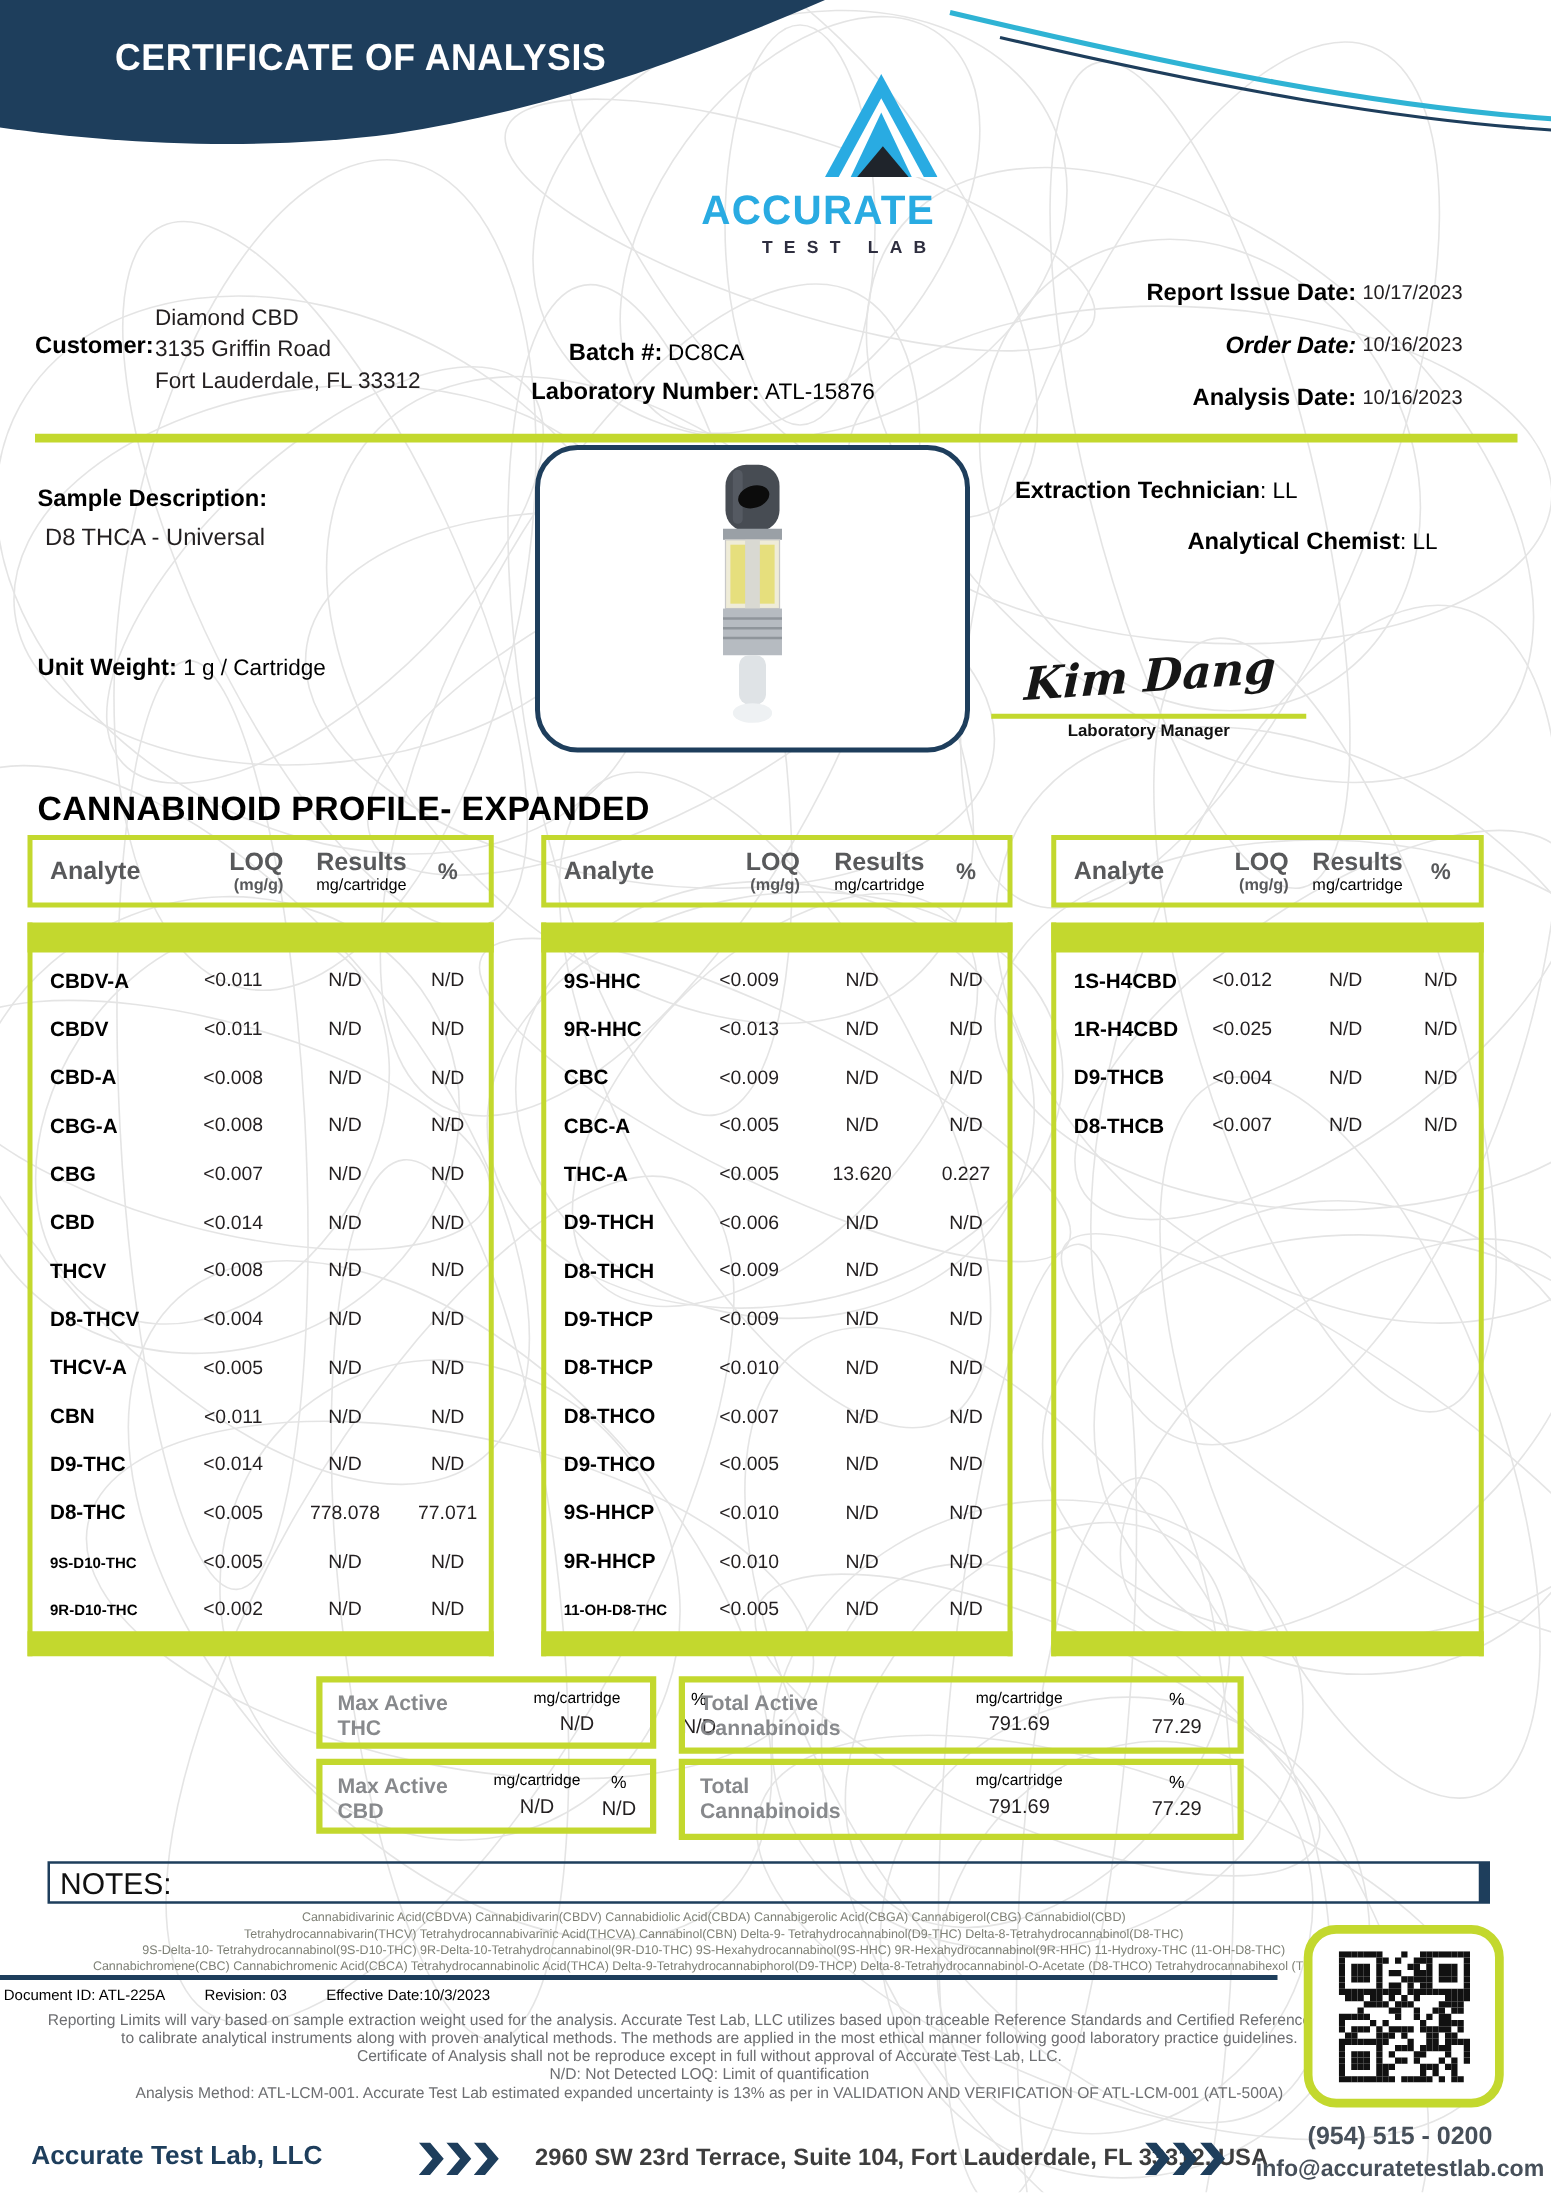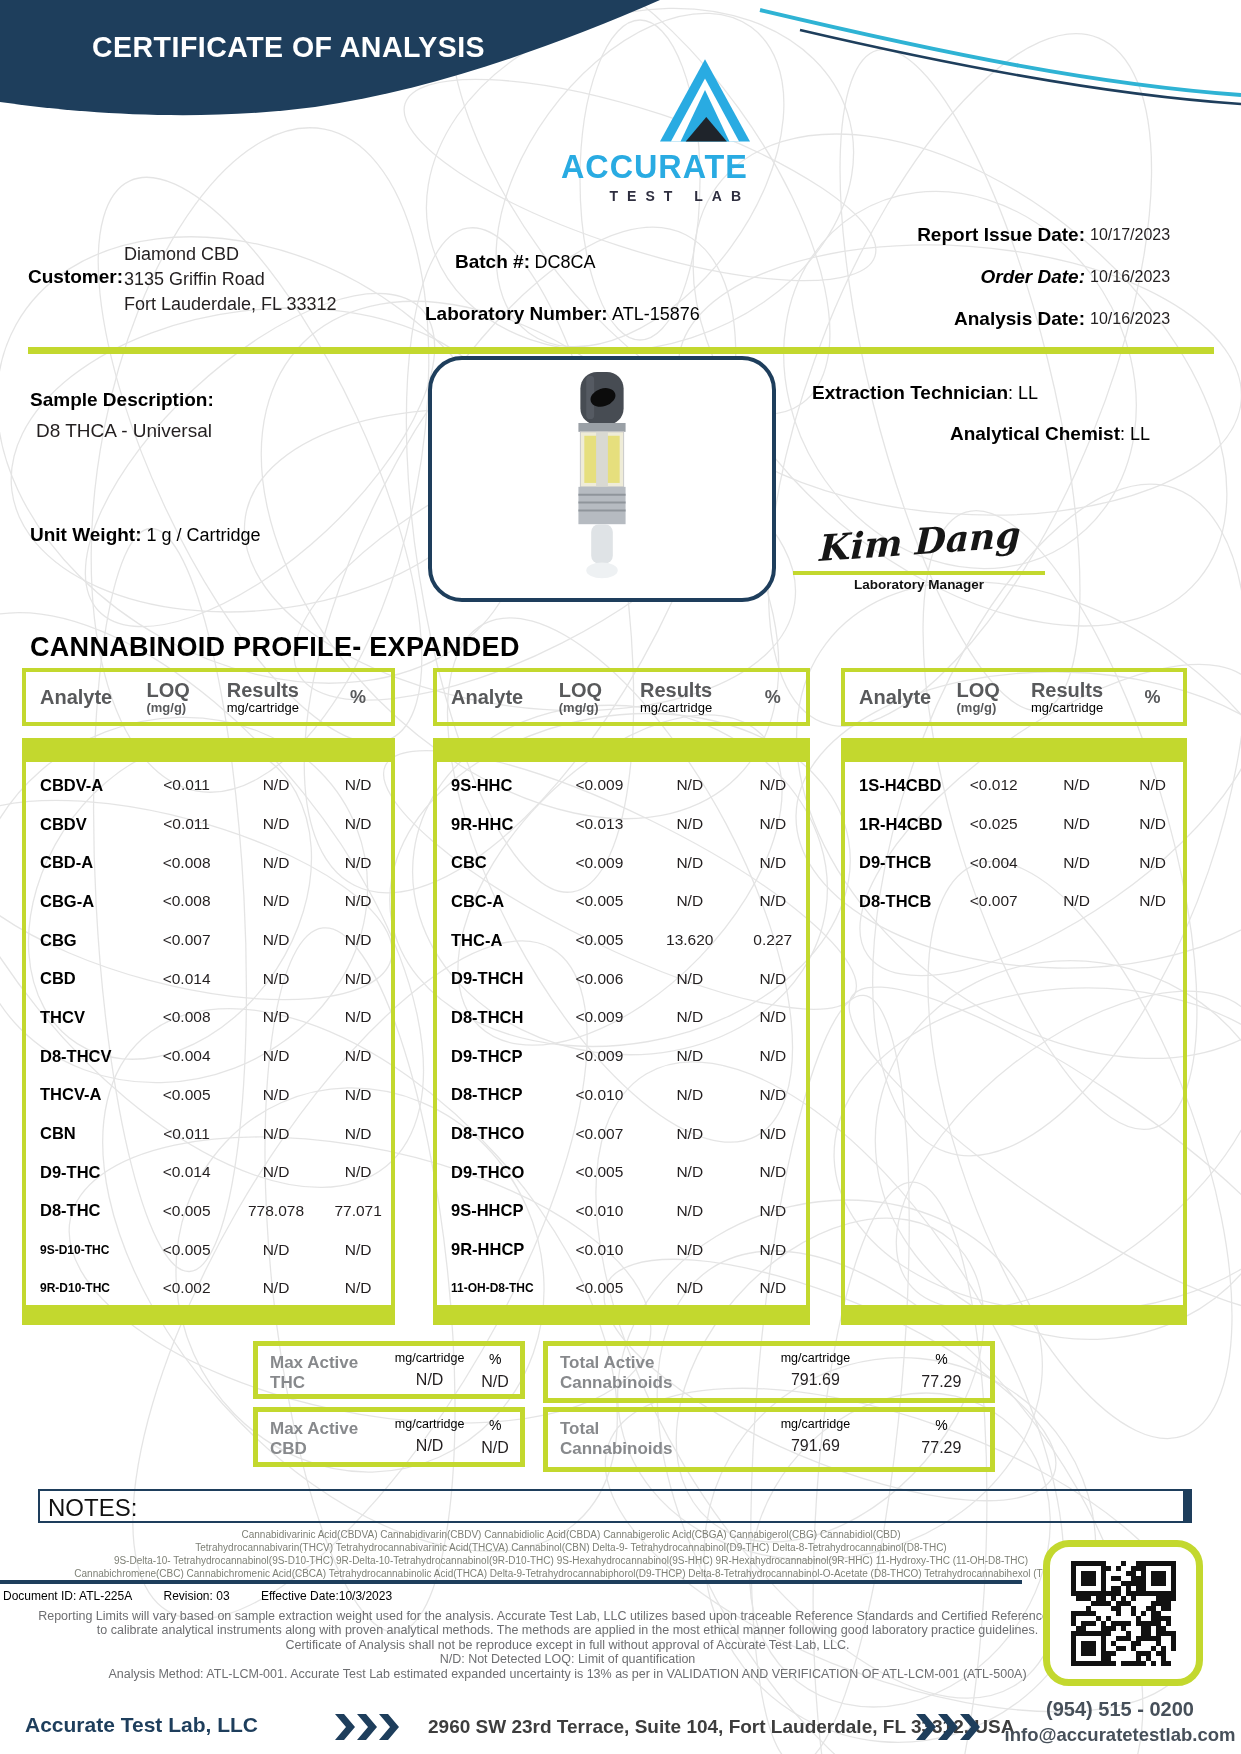--- a/index.html
+++ b/index.html
@@ -12,21 +12,21 @@
        letter-spacing:.5px;transform:scaleX(.95);transform-origin:left;}
   
   #logo{left:538px;top:58px;width:212px;text-align:right;}
   #logo-brand{font-size:33px;font-weight:bold;color:#29abe2;letter-spacing:1px;transform:scaleX(.98);}
   #logo-sub{font-size:14px;font-weight:bold;color:#2e2e3f;letter-spacing:9px;margin-top:2px;margin-left:6px;}
   
   .lbl{font-weight:bold;font-size:19px;color:#000;}
   .val{font-size:18px;color:#000;}
   #customer-label{left:28px;top:266px;}
   #customer-lines{left:124px;top:242px;font-size:18px;line-height:25px;}
-  #batch{left:455px;top:251px;}
+  #batch{left:455px;top:272px;}
   #labnum{left:425px;top:303px;}
   .date-row{right:156px;text-align:right;width:420px;}
   .date-val{left:1090px;width:150px;font-size:16px;padding-top:2px;}
   
   #green-line{left:28px;top:347px;width:1186px;height:7px;background:#c3d82e;}
   
   #sample-desc-label{left:30px;top:389px;}
   #sample-desc-value{left:36px;top:420px;font-size:19px;}
   #unit-weight{left:30px;top:524px;}
   #ext-tech{left:700px;top:382px;width:450px;text-align:center;}
@@ -39,39 +39,39 @@
   #sig-line{left:793px;top:571px;width:252px;height:4px;background:#c3d82e;}
   #sig-title{left:793px;top:577px;width:252px;text-align:center;font-size:13.5px;font-weight:bold;color:#111;}
   
   #profile-title{left:30px;top:632px;font-size:27px;font-weight:bold;color:#000;letter-spacing:.3px;}
   
   .tcol{position:absolute;}
   #t1{left:22px;width:373px;} #t2{left:433px;width:377px;} #t3{left:841px;width:346px;}
   .thead{position:absolute;top:668px;left:0;right:0;height:58px;border:4px solid #c3d82e;
        box-sizing:border-box;display:grid;grid-template-columns:33% 22% 27% 18%;align-items:center;background:transparent;}
   .th-analyte{font-size:20px;font-weight:bold;color:#58595b;padding-left:14px;}
-  .th-stack{text-align:left;color:#58595b;}
+  .th-stack{text-align:right;color:#58595b;}
   .th-big{font-size:20px;font-weight:bold;line-height:20px;}
   .th-unit{font-size:13px;font-weight:bold;}
   .th-unit2{font-size:13px;font-weight:normal;color:#000;}
   .th-pct{font-size:18px;font-weight:bold;color:#58595b;text-align:center;}
   .tbody{position:absolute;top:738px;left:0;right:0;height:587px;border-left:4px solid #c3d82e;
        border-right:4px solid #c3d82e;box-sizing:border-box;background:transparent;}
   .gbar-top{height:24px;background:#c3d82e;margin:0 -4px;}
   .gbar-bot{position:absolute;bottom:0;left:-4px;right:-4px;height:20px;background:#c3d82e;}
   .trows{padding-top:4px;}
   .trow{height:38.7px;display:grid;grid-template-columns:33% 22% 27% 18%;align-items:center;}
   .ta{font-size:16.5px;font-weight:bold;color:#000;padding-left:14px;}
   .ta.sm{font-size:12px;}
   .tc{font-size:15.5px;color:#231f20;text-align:center;}
   
   .sumbox{position:absolute;border:5px solid #c3d82e;box-sizing:border-box;background:transparent;
        display:grid;align-items:start;}
   #sum1,#sum2{left:253px;width:272px;grid-template-columns:50% 31% 19%;}
-  #sum1{top:1341px;height:58px;} #sum2{top:1407px;height:60px;}
+  #sum1{top:1341px;height:58px;gap:32px;} #sum2{top:1407px;height:60px;}
   #sum3,#sum4{left:543px;width:452px;grid-template-columns:43% 35% 22%;}
   #sum3{top:1341px;height:62px;} #sum4{top:1407px;height:65px;}
   .sum-label{font-size:17px;font-weight:bold;color:#87898c;padding:7px 0 0 12px;line-height:20px;}
   .sum-col{text-align:center;padding-top:5px;}
   .sum-unit{font-size:12.5px;color:#000;}
   .sum-pct{font-size:14px;color:#000;}
   .sum-val{font-size:16px;color:#231f20;margin-top:6px;}
   
   #notes-box{left:38px;top:1489px;width:1154px;height:34px;border:2px solid #1e3e5c;border-right:9px solid #1e3e5c;
        box-sizing:border-box;padding:3px 0 0 8px;font-size:24px;color:#111;background:transparent;}

